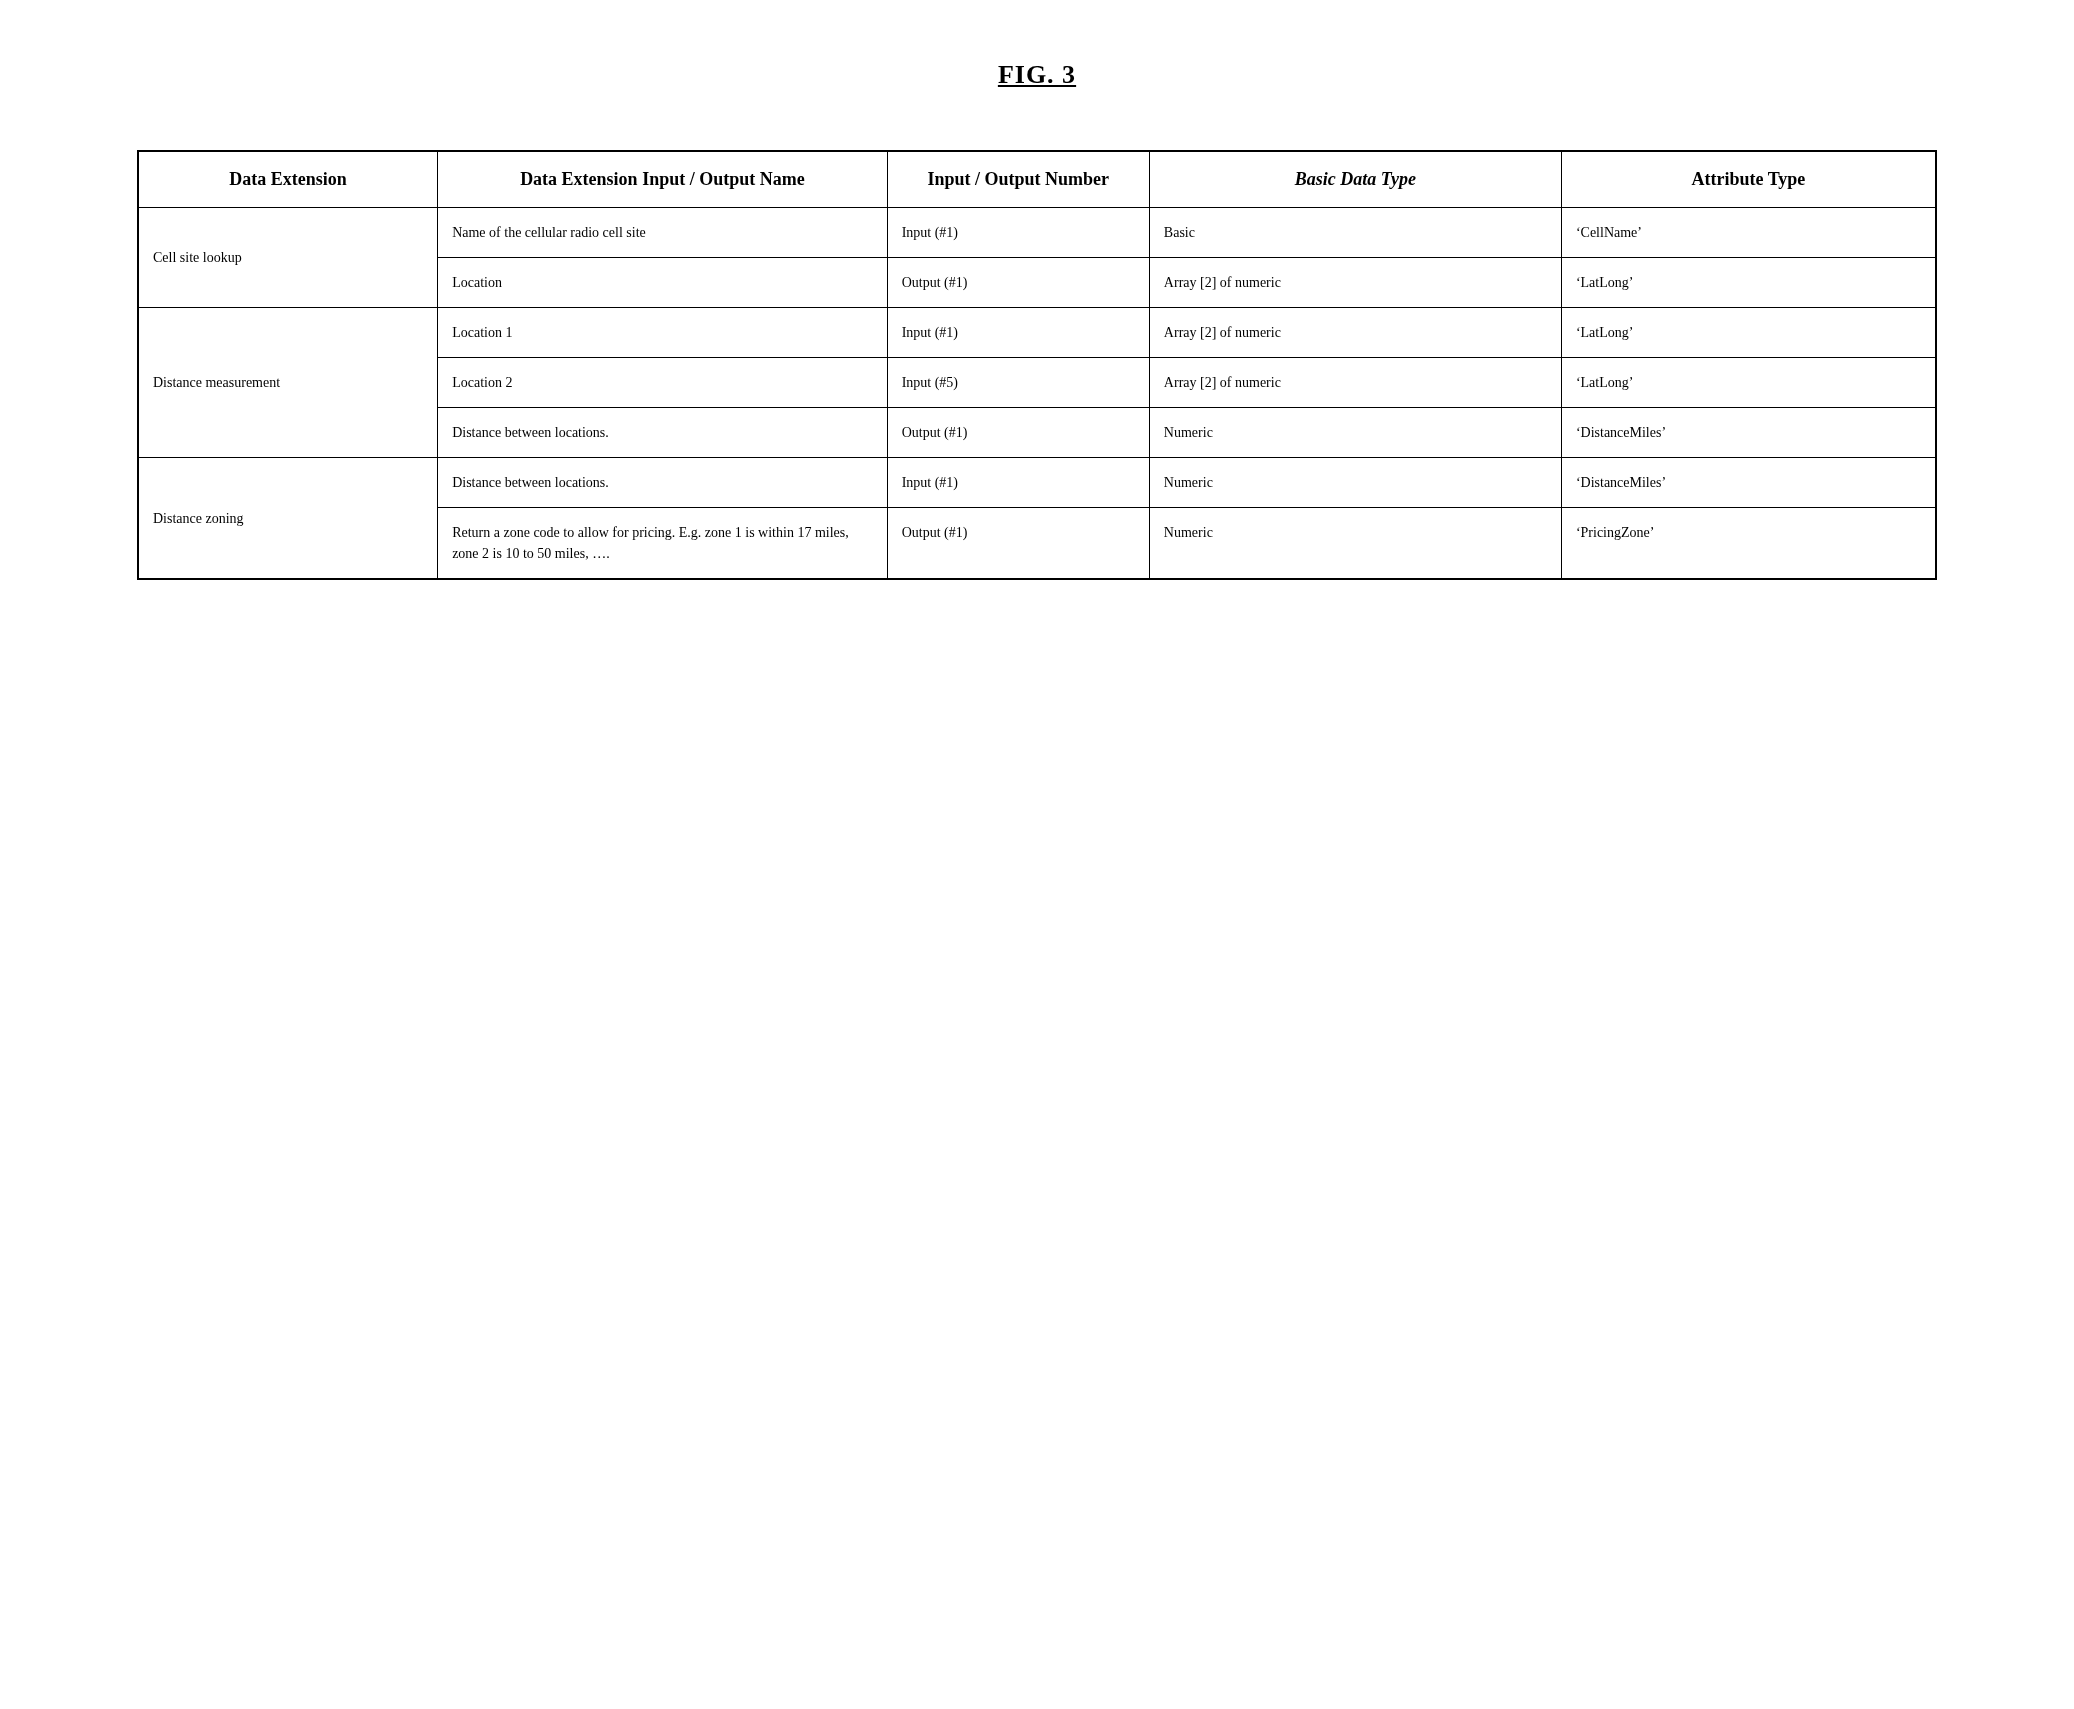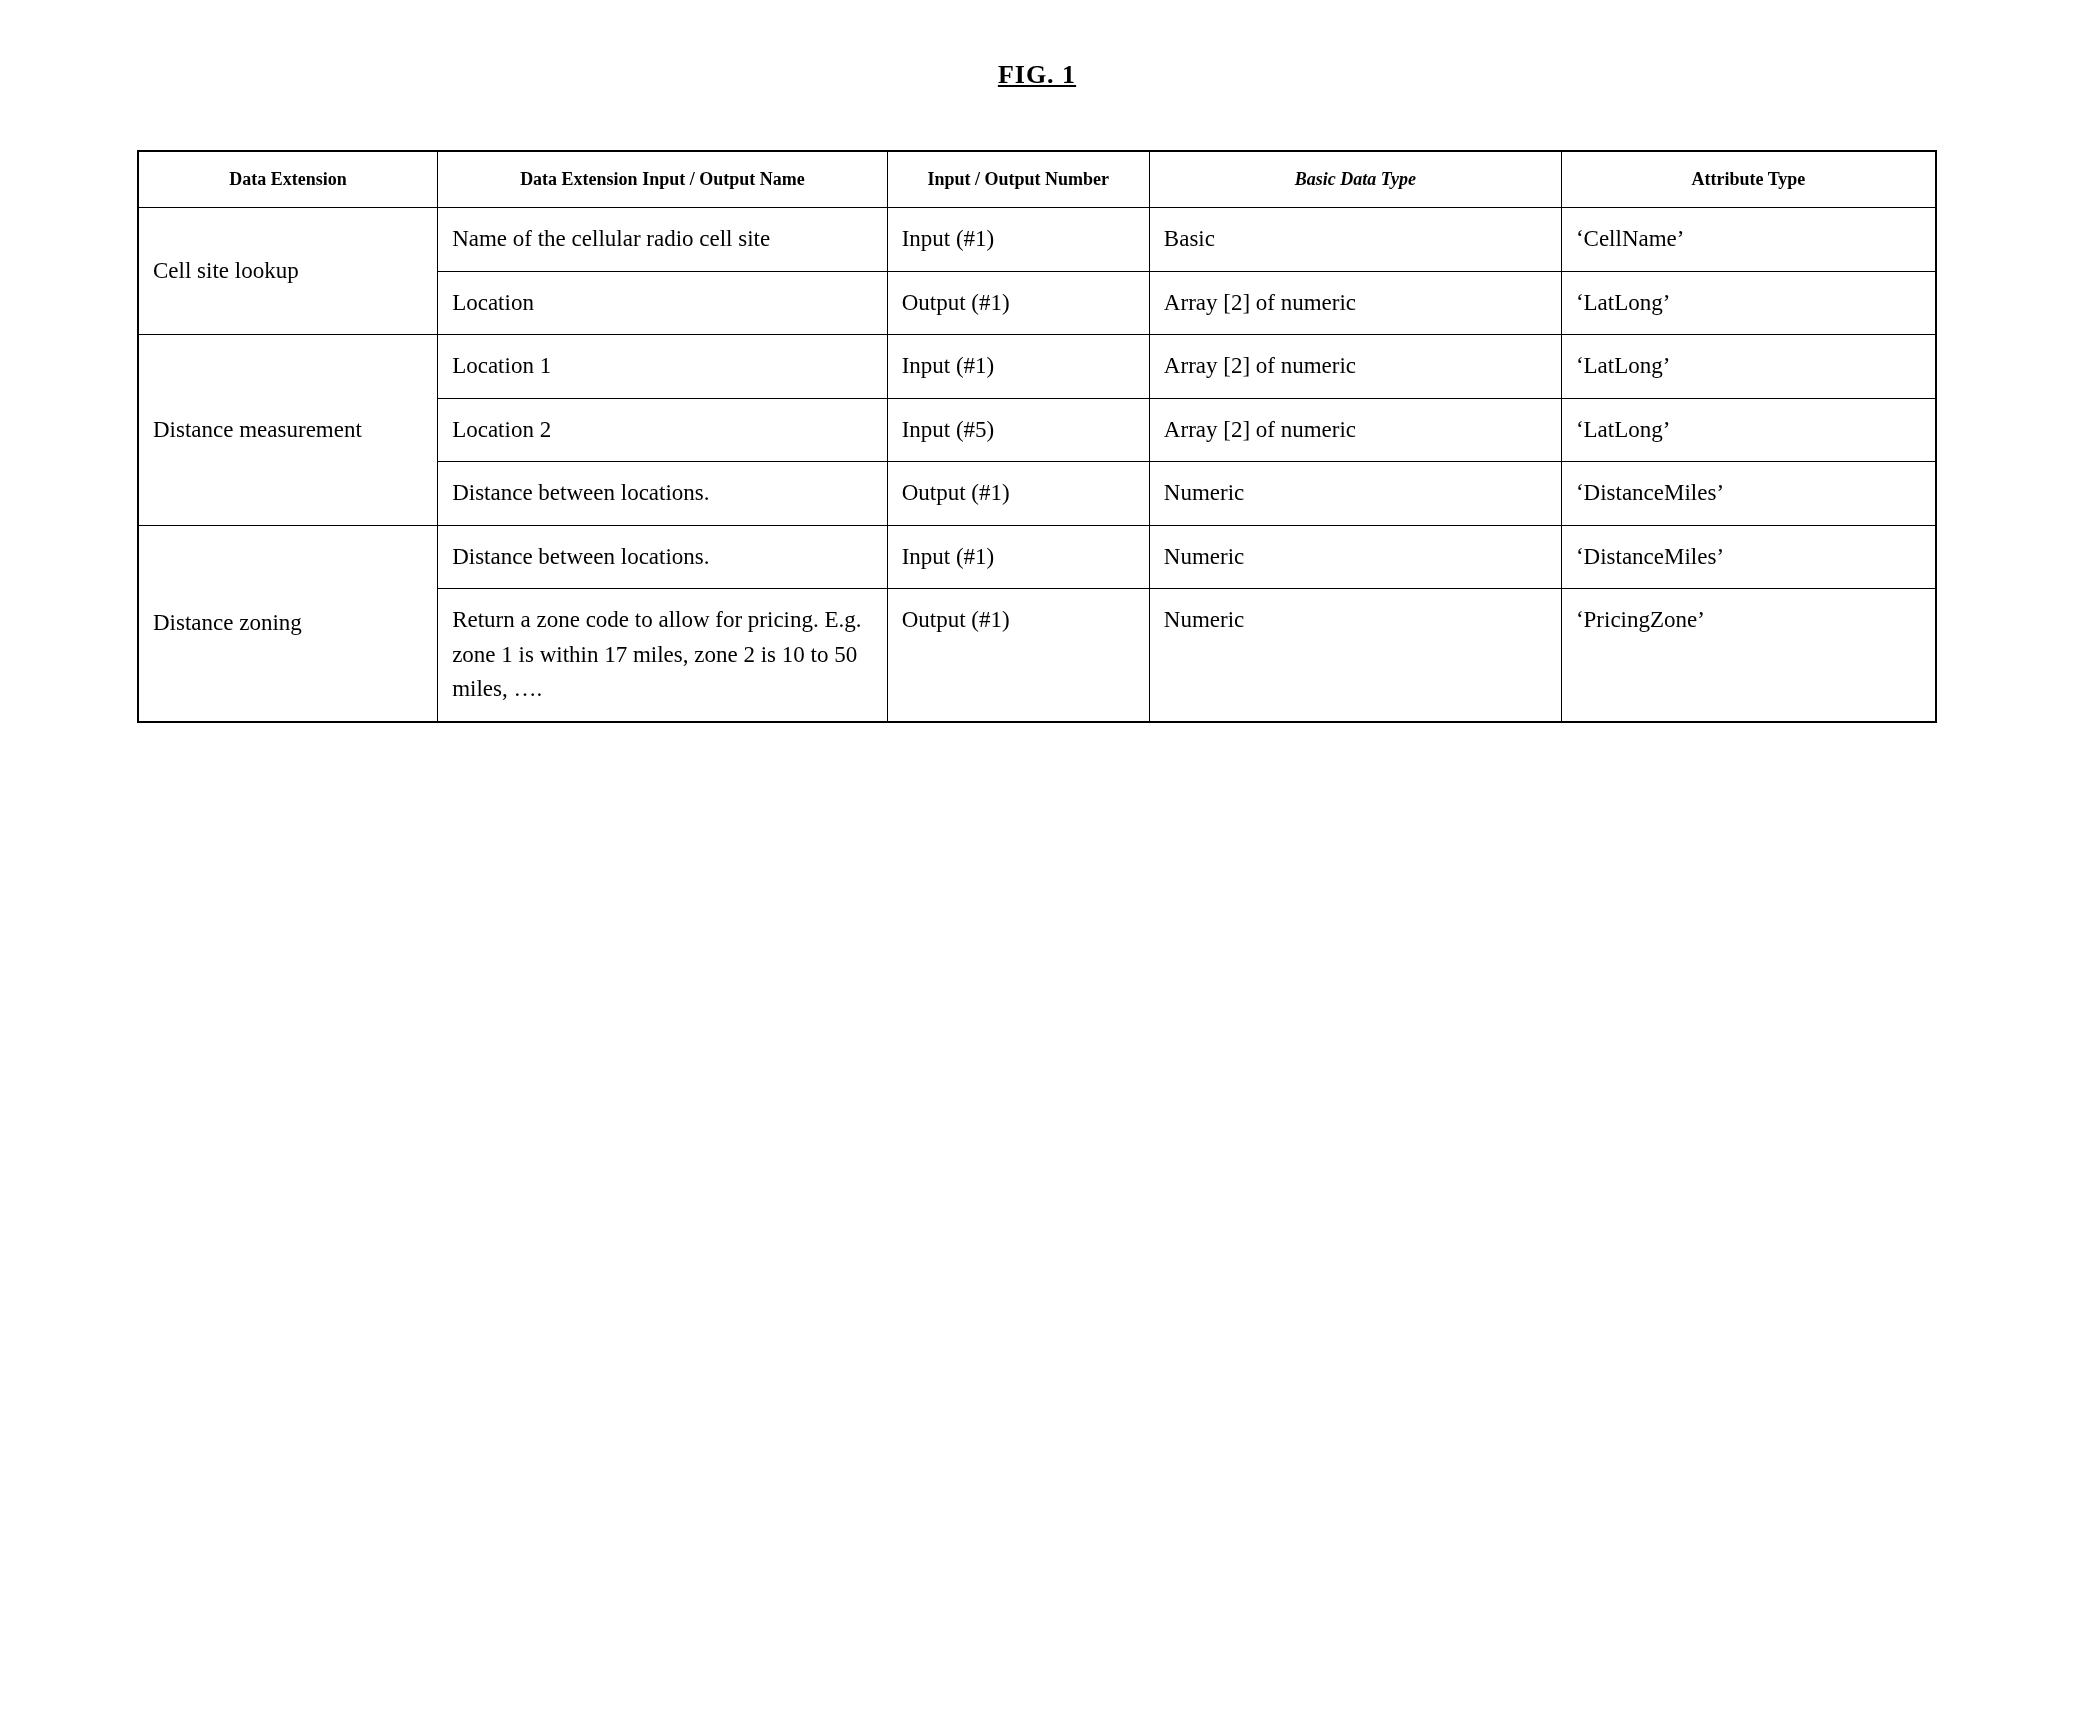--- a/index.html
+++ b/index.html
@@ -41,37 +41,37 @@
       vertical-align: top;
       line-height: 1.5;
     }
 
     thead th {
       font-weight: bold;
       font-size: 18px;
     }
 
     tbody td {
-      font-size: 23px;
+      font-size: 14px;
     }
 
     .col-data-extension { width: 16%; }
     .col-io-name { width: 24%; }
     .col-io-number { width: 14%; }
     .col-basic-data { width: 22%; font-style: italic; }
     .col-attr-type { width: 20%; }
 
     .rowspan-cell {
       vertical-align: middle;
     }
   </style>
 </head>
 <body>
 
-<h1 class="page-title">FIG. 1</h1>
+<h1 class="page-title">FIG. 3</h1>
 
 <table>
   <thead>
     <tr>
       <th class="col-data-extension">Data Extension</th>
       <th class="col-io-name">Data Extension Input / Output Name</th>
       <th class="col-io-number">Input / Output Number</th>
       <th class="col-basic-data">Basic Data Type</th>
       <th class="col-attr-type">Attribute Type</th>
     </tr>

